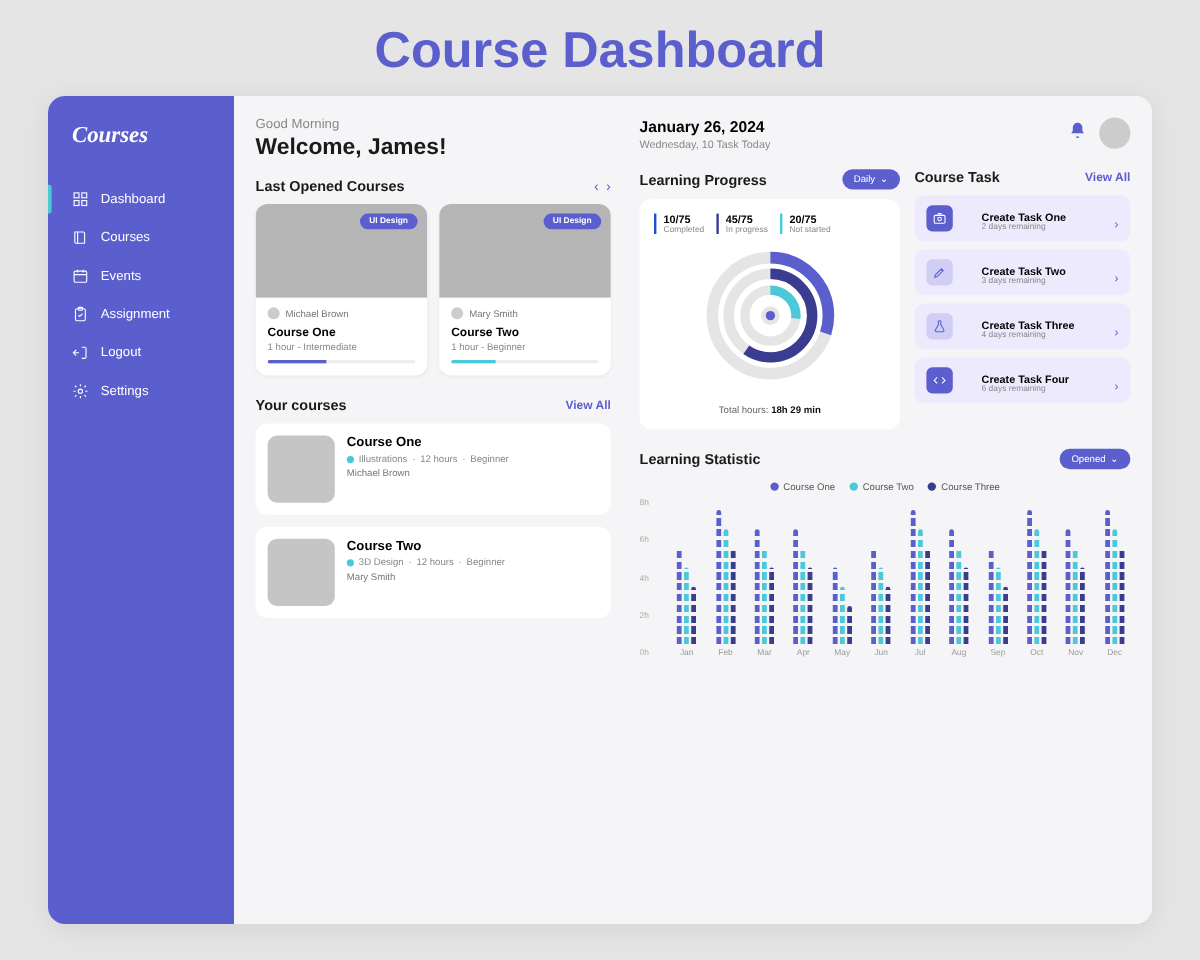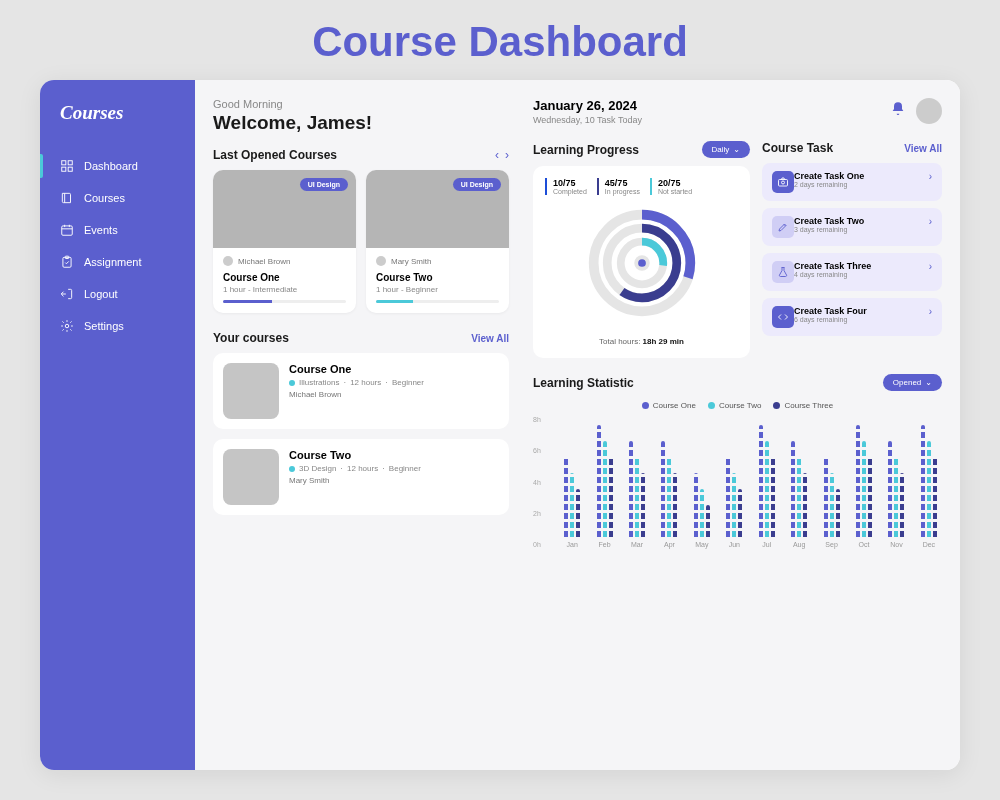--- a/index.html
+++ b/index.html
@@ -69,21 +69,21 @@
   .lp-stat:nth-child(2){ border-color:#3a3d8f;}
   .lp-stat:nth-child(3){ border-color:#4bc9d9;}
   .lp-stat .num { font-size: 9px; font-weight: 700; }
   .lp-stat .lbl { font-size: 7px; color: #888; }
   .donut-wrap { display: flex; flex-direction: column; align-items: center; }
   .donut { width: 116px; height: 116px; }
   .total-hours { font-size: 8px; color: #666; margin-top: 16px; }
   .total-hours b { color: #111; }
 
   .tasks { width: 180px; }
-  .task-item { background: #eceafc; border-radius: 8px; padding: 8px 10px; display: flex; align-items: flex-start; gap: 0; margin-bottom: 7px; cursor: pointer; }
+  .task-item { background: #eceafc; border-radius: 8px; padding: 8px 10px; display: flex; align-items: flex-end; gap: 24px; margin-bottom: 7px; cursor: pointer; }
   .task-icon { width: 22px; height: 22px; background: #5b5fce; border-radius: 5px; display: flex; align-items: center; justify-content: center; flex-shrink: 0; }
   .task-icon svg { width: 12px; height: 12px; stroke: #fff; fill: none; stroke-width: 1.8; }
   .task-icon.light { background: #d0cef5; }
   .task-icon.light svg { stroke: #5b5fce; }
   .task-info { flex: 1; }
   .task-title { font-size: 9px; font-weight: 700; }
   .task-sub { font-size: 7px; color: #888; }
   .task-arrow { color: #5b5fce; font-size: 10px; }
 
   .stat-head { display: flex; justify-content: space-between; align-items: center; margin-bottom: 10px; }

